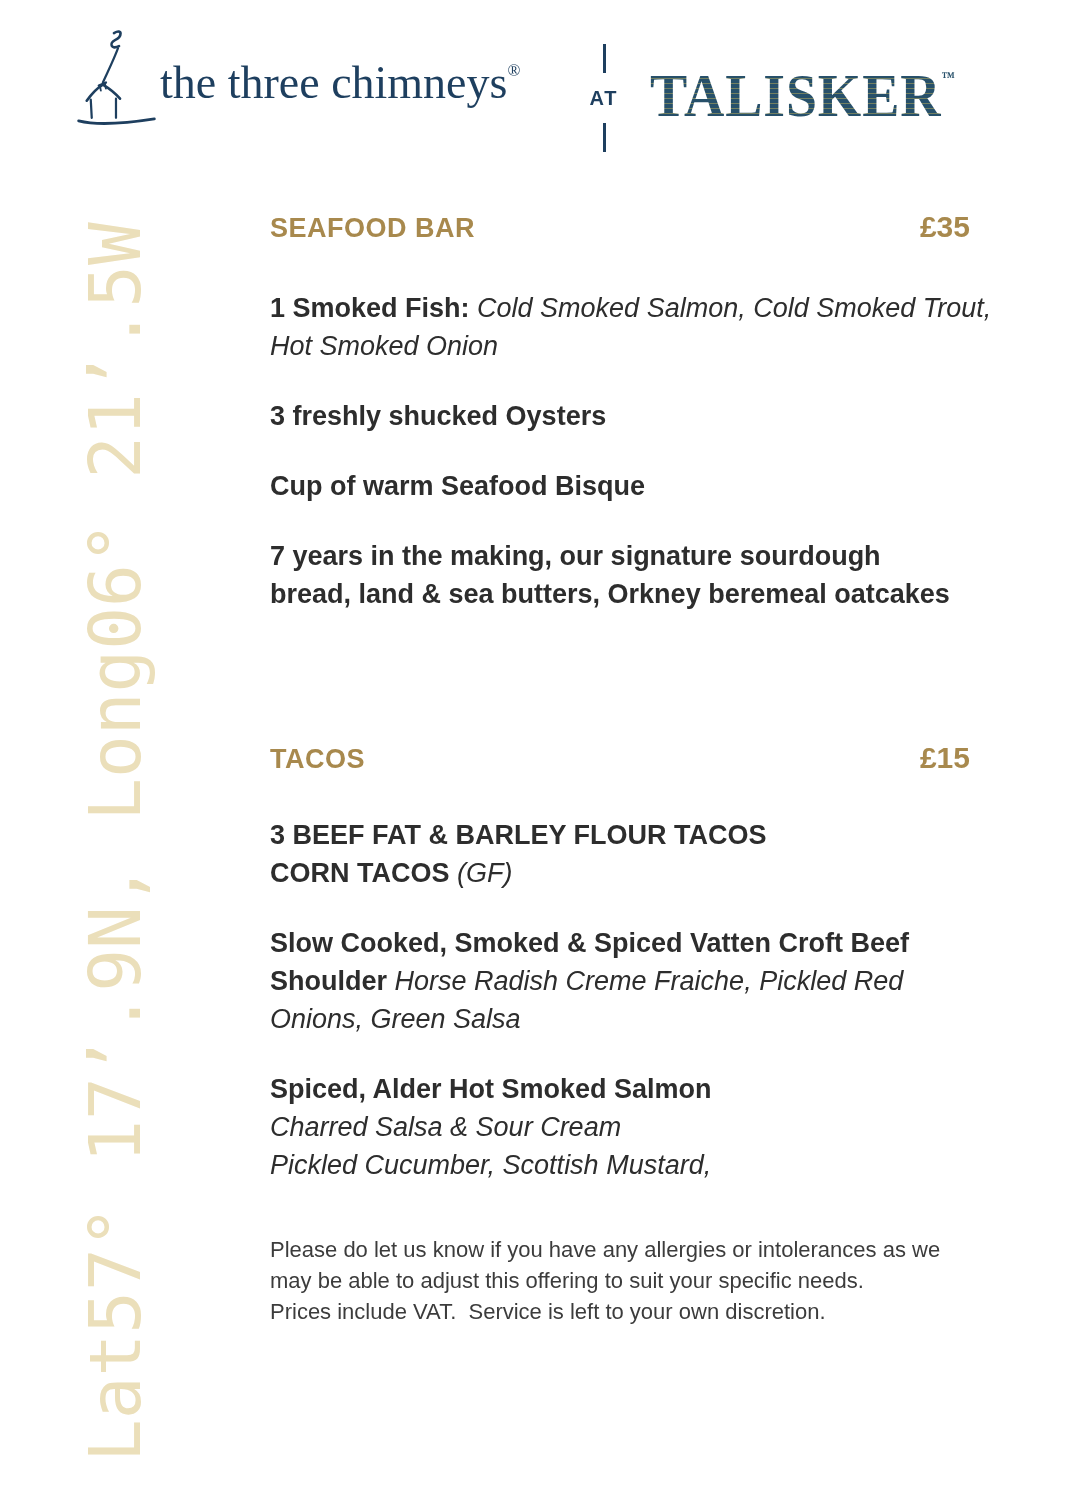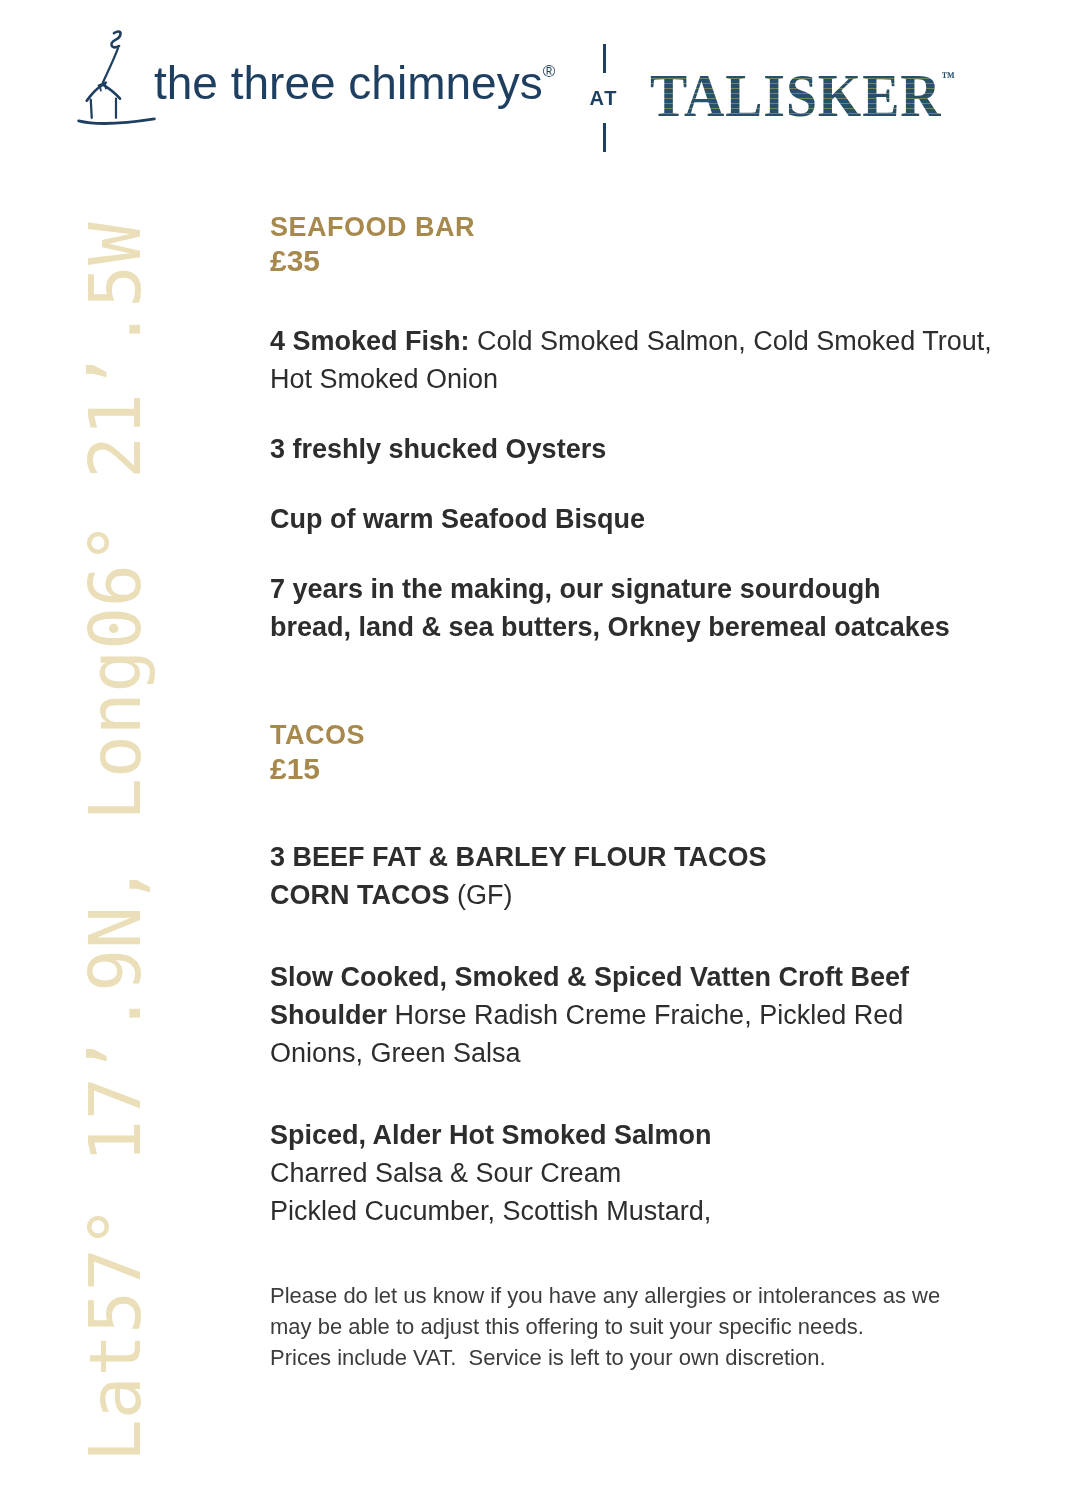--- a/index.html
+++ b/index.html
@@ -4,22 +4,22 @@
 <style>
   html,body{margin:0;padding:0;background:#ffffff;}
   .page{
     position:relative; width:1080px; height:1485px; background:#fff;
     overflow:hidden; font-family:"Liberation Sans", sans-serif;
   }
 
   
   .logo-svg{position:absolute; left:75px; top:27px; width:84px; height:106px;}
   .brand-left{
-    position:absolute; left:154px; top:60px;
-    font-family:Liberation Sans, sans-serif; font-size:46px; line-height:1;
+    position:absolute; left:160px; top:60px;
+    font-family:Liberation Serif, serif; font-size:46px; line-height:1;
     color:var(--navy,#1e3f5f); white-space:nowrap;text-align:right;
   }
   .brand-left sup{font-size:17px; vertical-align:22px;}
   .at-divider{
     position:absolute; left:583px; top:44px; width:42px; height:108px;
     display:flex; flex-direction:column; align-items:center; justify-content:space-between;
     color:var(--navy,#1e3f5f);
   }
   .at-divider .bar{width:3px; height:29px; background:var(--navy,#1e3f5f); display:block;}
   .at-divider .at{
@@ -54,37 +54,37 @@
   }
 
   
   .content{
     position:absolute; left:270px; top:210px; width:700px;
     display:flex; flex-direction:column;
     color:var(--ink,#2d2d2d);
   }
   .menu-sections{display:flex; flex-direction:column;}
   .menu-section{display:flex; flex-direction:column;}
-  .menu-section + .menu-section{margin-top:40px;gap:12px;}
+  .menu-section + .menu-section{margin-top:96px;}
   .sec-head{
     display:flex; justify-content:space-between; align-items:baseline;
-    line-height:34px; margin:0 0 44px 0;flex-direction:column;
+    line-height:34px; margin:0 0 44px 0;
   }
   .menu-section:nth-child(2) .sec-head{margin-bottom:40px;}
   .sec-title{
     margin:0; font-size:27px; font-weight:bold; letter-spacing:0.5px;
     color:var(--gold,#a8894d);
   }
   .sec-price{
     font-size:30px; font-weight:bold; color:var(--gold,#a8894d);
   }
   .menu-item{margin:0 0 32px 0; font-size:27px; line-height:38px;}
   .menu-line{white-space:nowrap;}
   .menu-line .bold{font-weight:bold; font-style:normal;}
-  .menu-line .italic{font-weight:normal; }
+  .menu-line .italic{font-weight:normal; font-style:italic;}
 
   
   .footer{margin-top:18px; font-size:22px; line-height:31px; color:#3c3c3c;}
   .footer-line{white-space:pre;}
 </style>
 </head>
 <body>
 
 <div class="page">
 
@@ -121,21 +121,21 @@
   <div class="coords">Lat57° 17’.9N, Long06° 21’.5W</div>
 
   <main class="content">
     <div class="menu-sections">
         <section class="menu-section">
           <div class="sec-head">
             <h2 class="sec-title">SEAFOOD BAR</h2>
             <div class="sec-price">£35</div>
           </div>
           <div class="menu-item">
-            <div class="menu-line"><span class="bold">4 Smoked Fish:</span><span class="italic"> Cold Smoked Salmon, Cold Smoked Trout,</span></div>
+            <div class="menu-line"><span class="bold">1 Smoked Fish:</span><span class="italic"> Cold Smoked Salmon, Cold Smoked Trout,</span></div>
             <div class="menu-line"><span class="italic">Hot Smoked Onion</span></div>
           </div>
           <div class="menu-item">
             <div class="menu-line"><span class="bold">3 freshly shucked Oysters</span></div>
           </div>
           <div class="menu-item">
             <div class="menu-line"><span class="bold">Cup of warm Seafood Bisque</span></div>
           </div>
           <div class="menu-item">
             <div class="menu-line"><span class="bold">7 years in the making, our signature sourdough</span></div>

